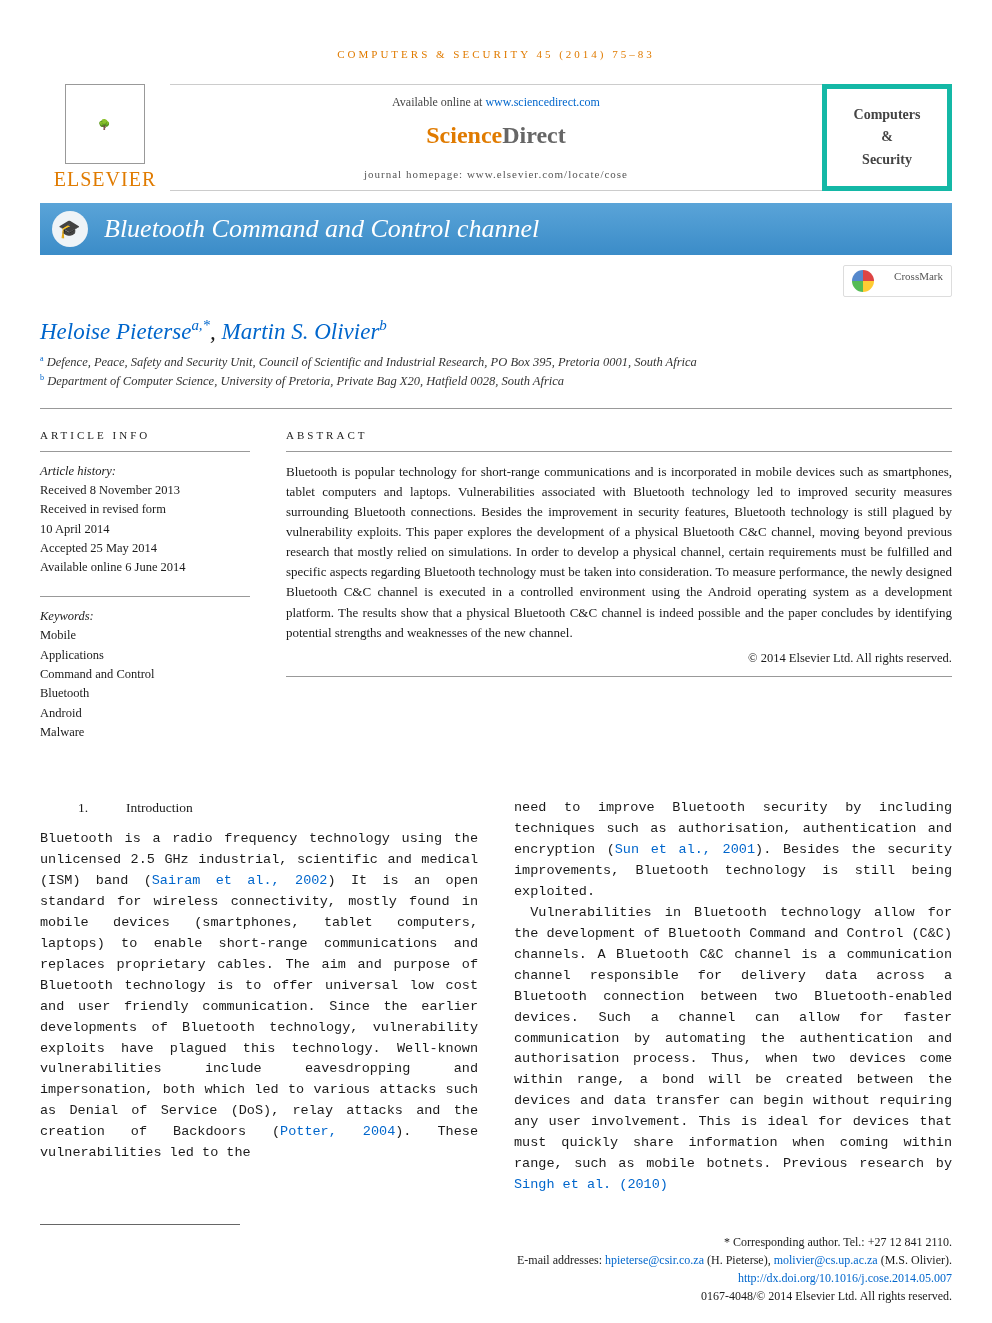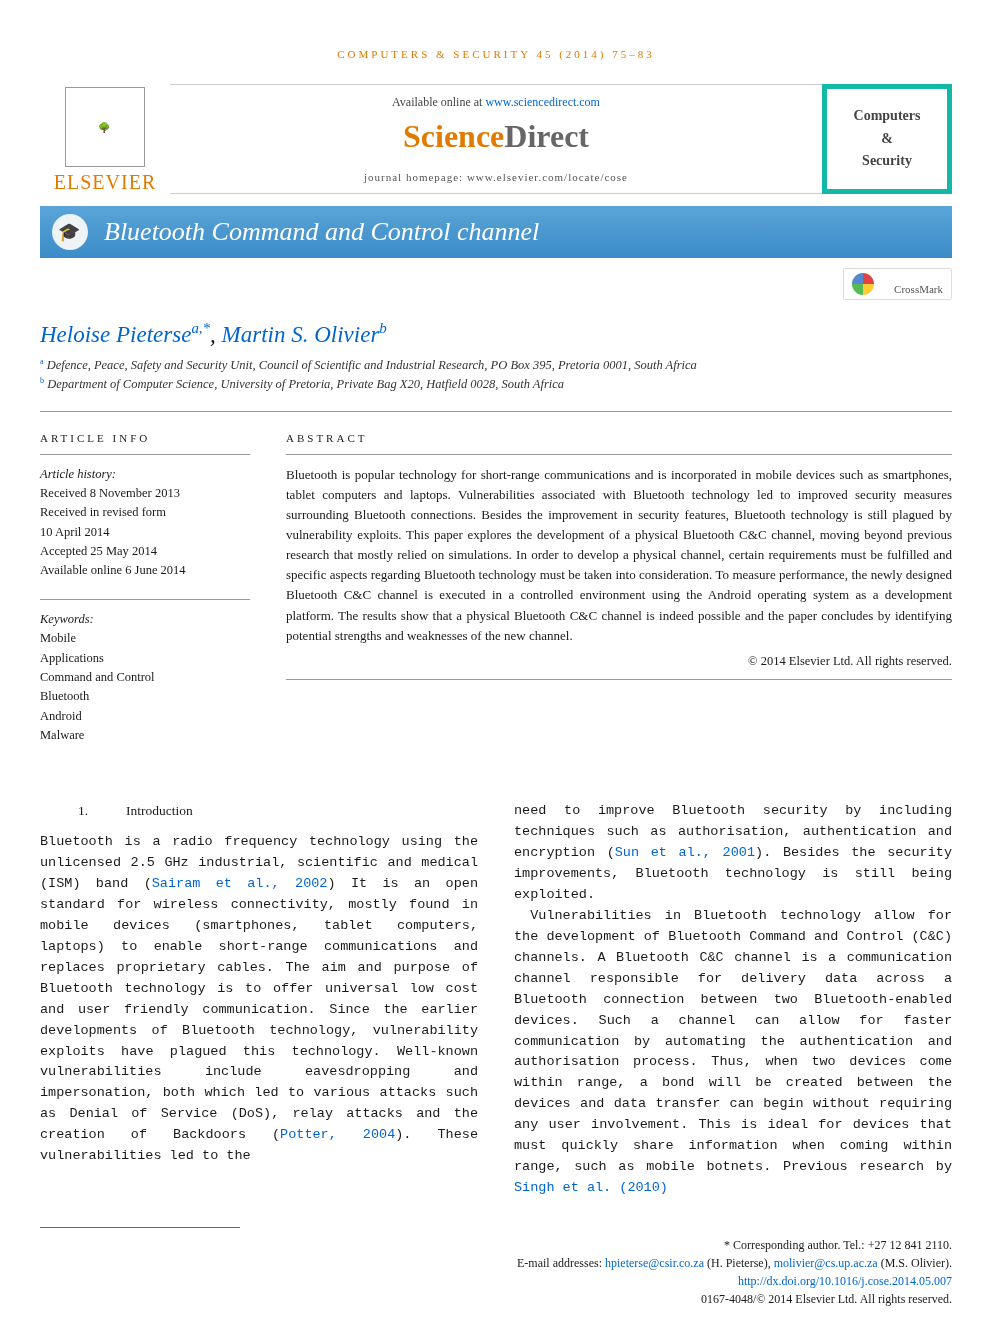--- a/index.html
+++ b/index.html
@@ -44,21 +44,21 @@
   .center-box {
     flex: 1;
     text-align: center;
     border: 1px solid #ccc;
     border-left: none; border-right: none;
     padding: 10px 20px;
     display:flex; flex-direction:column; justify-content:space-between;
   }
   .avail-line { font-size: 12px; color:#444; }
   .sd-link { color:#0066cc; }
-  .sd-logo { font-size: 32px; color:#e07b00; font-weight:bold; margin: 8px 0 16px; }
+  .sd-logo { font-size: 24px; color:#e07b00; font-weight:bold; margin: 8px 0 16px; }
   .sd-logo .dir { color:#666; }
   .homepage-line { font-size:11px; letter-spacing:1px; color:#555; }
   .cover-box {
     width: 130px;
     border:5px solid #14b8a6;
     display:flex; flex-direction:column; align-items:center; justify-content:center;
     font-weight:bold; color:#444; line-height:1.6;
   }
   .title-bar {
     background: linear-gradient(#5aa4d8, #3b8cc8);
@@ -69,21 +69,21 @@
     gap: 16px;
   }
   .cap-icon {
     width: 36px; height:36px; border-radius:50%;
     background:#eef3f7;
     display:flex; align-items:center; justify-content:center;
     color:#333; font-size:18px;
   }
   .paper-title { font-size: 26px; font-style: italic; font-family: Georgia, serif; }
   .crossmark-box {
-    display:flex; align-items:flex-end; gap:20px;
+    display:flex; align-items:flex-start; gap:20px;
     margin: 10px 0 0 auto;
     font-size:11px; color:#555; width:max-content;
     border:1px solid #ddd; padding:4px 8px; border-radius:2px;
   }
   .cm-icon { width:22px; height:22px; border-radius:50%; background:conic-gradient(#d44 0 90deg,#fc3 90deg 180deg,#5b5 180deg 270deg,#58c 270deg 360deg); }
   .authors {
     font-size: 23px; font-style: italic; margin: 20px 0 8px;
     font-family: Georgia, serif;
   }
   .authors a { color:#0066cc; text-decoration:none; }

